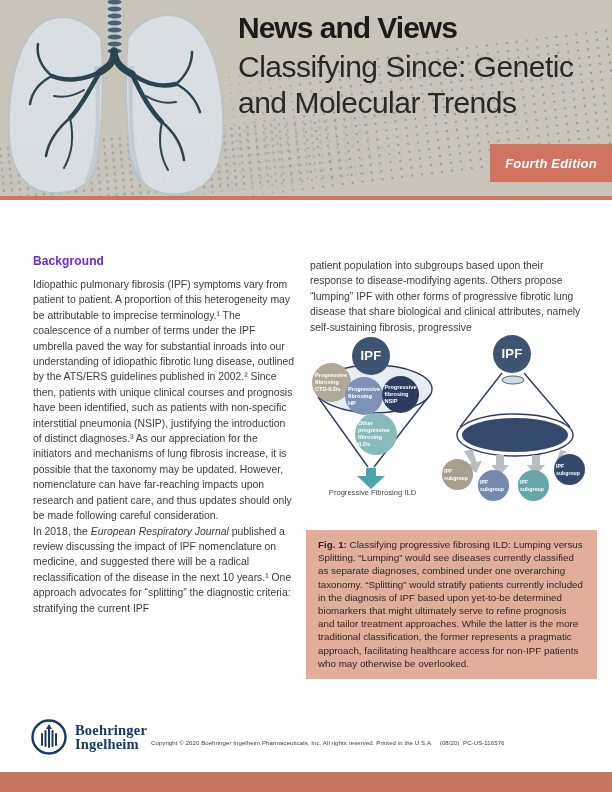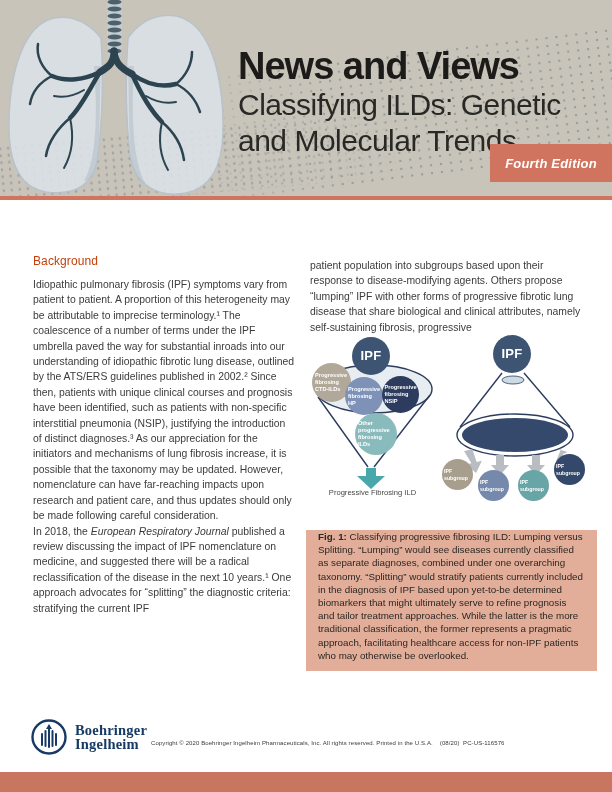--- a/index.html
+++ b/index.html
@@ -17,36 +17,36 @@
 
   .dot-band { position:absolute; background-image:radial-gradient(circle, rgba(72,94,116,.45) 1px, rgba(72,94,116,0) 1.6px); background-size:10px 8px; }
   .band-a { top:52px; left:170px; width:470px; height:130px; transform:rotate(-7deg); opacity:.85;
             -webkit-mask:linear-gradient(90deg, transparent, #000 35%, #000); mask:linear-gradient(90deg, transparent, #000 35%, #000); }
   .band-b { top:128px; left:-10px; width:420px; height:66px; transform:rotate(-5deg); background-size:8px 7px; opacity:.7;
             -webkit-mask:linear-gradient(90deg, #000 60%, transparent); mask:linear-gradient(90deg, #000 60%, transparent); }
 
   .lungs { position:absolute; top:-4px; left:-6px; }
 
   .masthead { position:absolute; top:8px; left:238px; width:366px; }
-  .masthead-title { font-size:38px; font-weight:bold; letter-spacing:-1px; color:#1d1b19; line-height:40px;margin-top:38px; }
+  .masthead-title { font-size:30px; font-weight:bold; letter-spacing:-1px; color:#1d1b19; line-height:40px; }
   .masthead-sub { font-size:30px; font-weight:normal; letter-spacing:-0.5px; color:#2a2824; line-height:34px; margin-top:2px; }
 
   .edition-badge {
     position:absolute; top:144px; left:490px; width:122px; height:38px;
     background:#d0745f; color:#ffffff; font-size:13px; font-weight:bold; font-style:italic;
     display:flex; align-items:center; justify-content:center; letter-spacing:.2px;
   }
 
   
   .headline { position:absolute; top:221px; left:33px; width:560px; font-size:13.5px; font-weight:bold; color:#2b2a28; letter-spacing:.1px; }
 
   .col-left  { position:absolute; top:254px; left:33px;  width:263px; }
   .col-right { position:absolute; top:258px; left:310px; width:272px; }
 
-  .sec-heading { font-size:12px; font-weight:normal; color:#c2410c; margin-bottom:9px; letter-spacing:.1px; }
+  .sec-heading { font-size:12px; font-weight:bold; color:#6d28d9; margin-bottom:9px; letter-spacing:.1px; }
   .sec-heading.second { margin-top:17px; }
   .body-text { font-size:10.4px; line-height:15.4px; color:#3b3b3b; }
   .body-text .it { font-style:italic; }
 
   
   .figure { position:relative; margin-top:2px; height:172px; }
   .fig-svg { position:absolute; top:0; left:0; }
   .bubble {
     position:absolute; border-radius:50%; color:#fff; font-weight:bold; text-align:left;
     display:flex; align-items:center; justify-content:center; line-height:1.25;
@@ -61,21 +61,21 @@
   .b-other   { top:76px;  left:45px;    width:42px; height:42px; background:#8abbbc; }
   .b-ipf-r   { top:-2px;  left:183px;   width:38px; height:38px; background:#3d5573; }
   .b-sub1    { top:122px; left:132px;   width:31px; height:31px; background:#a89e8e; }
   .b-sub2    { top:133px; left:168px;   width:31px; height:31px; background:#7589ad; }
   .b-sub3    { top:133px; left:208px;   width:31px; height:31px; background:#68a5a6; }
   .b-sub4    { top:117px; left:244px;   width:31px; height:31px; background:#33486b; }
   .fig-outcome-label { position:absolute; top:151px; left:0; width:125px; text-align:center; font-size:7.6px; color:#474747; }
 
   .caption-box {
     position:absolute; top:530px; left:306px; width:291px;
-    background:#e2ae9a; padding:0 12px 9px 12px;
+    background:#e2ae9a; padding:8px 12px 9px 12px;
     font-size:9.8px; line-height:13.2px; color:#2b2723;
   }
   .caption-box b { font-weight:bold; }
 
   
   .footer-logo { position:absolute; top:718px; left:30px; display:flex; align-items:center; }
   .logo-text { margin-left:7px; font-family:"Liberation Serif", serif; font-weight:bold; font-size:14.5px; line-height:14.5px; color:#173a64; letter-spacing:.2px; }
   .copyright { position:absolute; top:740px; left:151px; width:440px; font-size:6px; color:#3a3a3a; letter-spacing:.1px; }
   .bottom-bar { position:absolute; bottom:0; left:0; width:612px; height:20px; background:#c97661; }
 </style>
@@ -124,21 +124,21 @@
         <path d="M182,88 C192,80 198,68 198,56" stroke-width="2.5"></path>
         <path d="M182,88 C194,94 202,104 206,116" stroke-width="2.5"></path>
         <path d="M168,126 C180,136 188,150 190,164" stroke-width="2.5"></path>
         <path d="M168,126 C164,144 166,160 174,174" stroke-width="2"></path>
         <path d="M152,100 C162,106 172,108 182,106" stroke-width="2"></path>
       </g>
     </svg>
 
     <div class="masthead">
       <div class="masthead-title">News and Views</div>
-      <div class="masthead-sub">Classifying ILDs: Genetic</div>
+      <div class="masthead-sub">Classifying Since: Genetic</div>
       <div class="masthead-sub">and Molecular Trends</div>
     </div>
 
     <div class="edition-badge">Fourth Edition</div>
   </div>
   <div class="header-rule"></div>
 
 
   <div class="col-left">
     <div class="sec-heading">Background</div>

